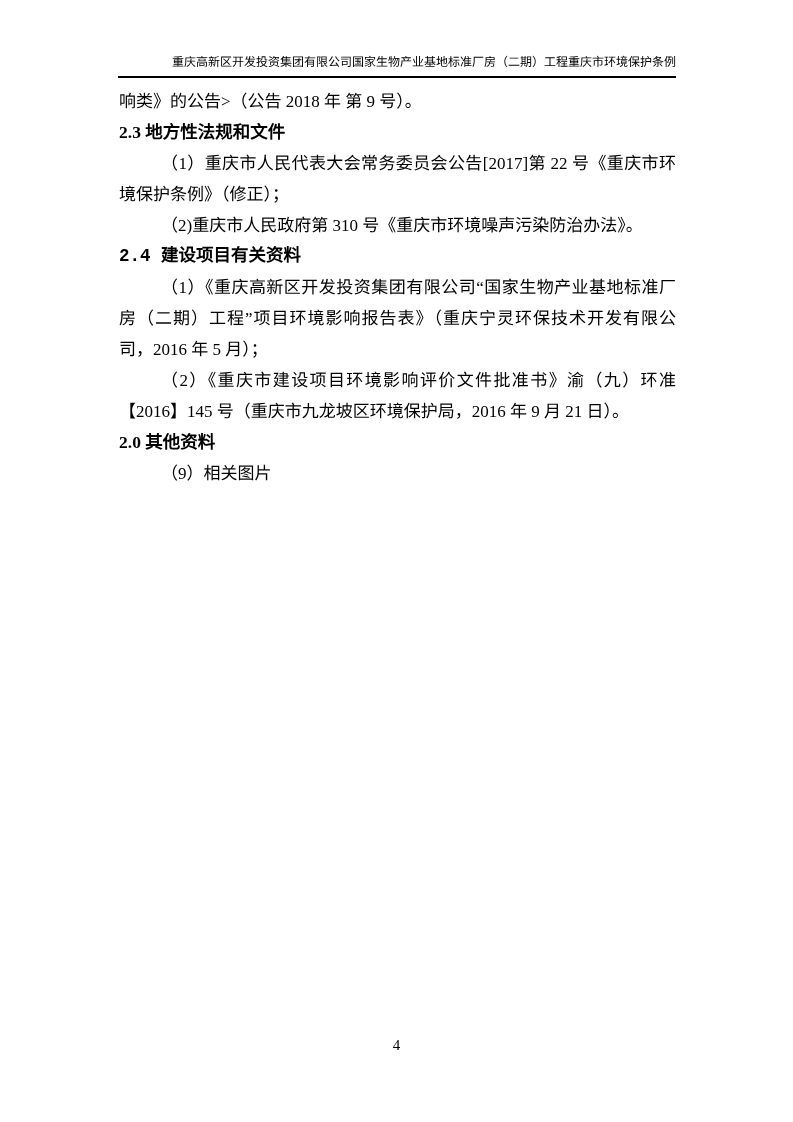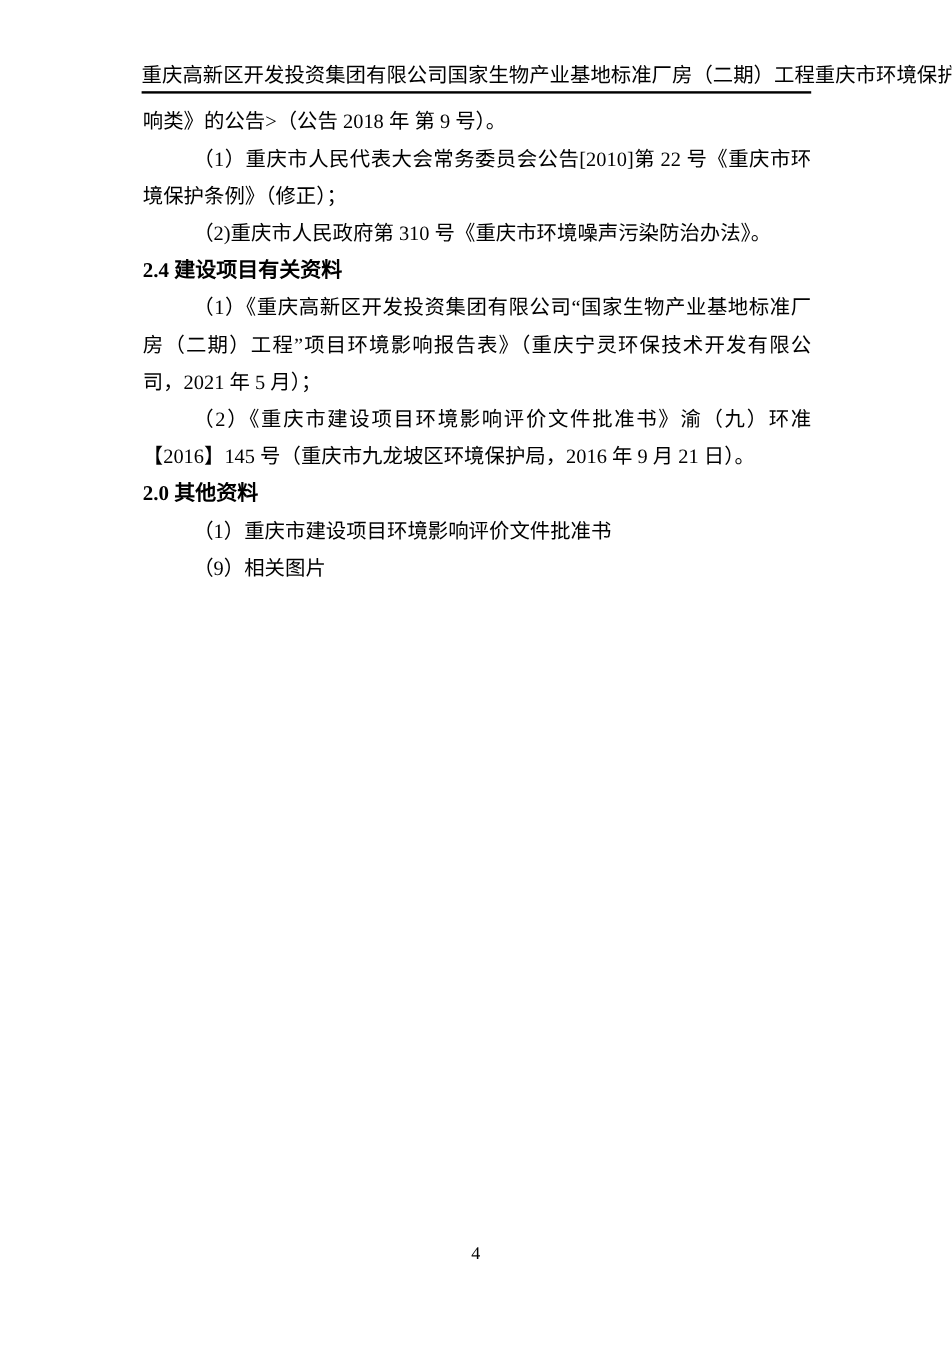--- a/index.html
+++ b/index.html
@@ -11,23 +11,23 @@
     color: #000000;
     font-family: "Liberation Serif", "DejaVu Serif", serif;
     overflow: hidden;
   }
   .header {
     position: absolute;
     top: 55px;
     left: 118px;
     width: 558px;
     display: flex;
-    justify-content: flex-start;
+    justify-content: flex-end;
     align-items: flex-end;
-    font-size: 17px;
+    font-size: 12px;
     line-height: 15px;
     padding-bottom: 6px;
     border-bottom: 2px solid #000000;
     white-space: nowrap;
   }
   .content {
     position: absolute;
     top: 86px;
     left: 119px;
     width: 557px;
@@ -38,21 +38,21 @@
   .content p { margin: 0; }
   .content h2 {
     margin: 0;
     font-size: 17.5px;
     font-weight: bold;
     line-height: 31px;
     text-align: left;
   }
   .indent { text-indent: 42px; }
   .h-23 { margin-top: -3px; }
-  .h-24 { margin-top: 8px; }
+  .h-24 { margin-top: 8px; font-family: Liberation Mono, monospace; }
   .h-25 { margin-top: 12px; }
   .p-a { margin-top: 21px; }
   .p-b { margin-top: 0; }
   .p-c { margin-top: 10px; }
   .p-d { margin-top: 17px; }
   .p-e { margin-top: 20px; }
   .p-f { margin-top: 5px; }
   .footer {
     position: absolute;
     top: 1036px;
@@ -70,34 +70,34 @@
 
   <div class="header">
     <span>重庆高新区开发投资集团有限公司国家生物产业基地标准厂房（二期）工程</span>
     <span>重庆市环境保护条例</span>
   </div>
 
   <div class="content">
 
     <p>响类》的公告&gt;（公告 2018 年 第 9 号）。</p>
 
+    <h2 class="h-23">2.3 地方性法规和文件</h2>
 
-    <p class="indent p-a">（1）重庆市人民代表大会常务委员会公告[2010]第 22 号《重庆市环境保护条例》（修正）；</p>
+    <p class="indent p-a">（1）重庆市人民代表大会常务委员会公告[2017]第 22 号《重庆市环境保护条例》（修正）；</p>
 
     <p class="indent p-b">（2)重庆市人民政府第 310 号《重庆市环境噪声污染防治办法》。</p>
 
     <h2 class="h-24">2.4 建设项目有关资料</h2>
 
-    <p class="indent p-c">（1）《重庆高新区开发投资集团有限公司“国家生物产业基地标准厂房（二期）工程”项目环境影响报告表》（重庆宁灵环保技术开发有限公司，2021 年 5 月）；</p>
+    <p class="indent p-c">（1）《重庆高新区开发投资集团有限公司“国家生物产业基地标准厂房（二期）工程”项目环境影响报告表》（重庆宁灵环保技术开发有限公司，2016 年 5 月）；</p>
 
     <p class="indent p-d">（2）《重庆市建设项目环境影响评价文件批准书》渝（九）环准【2016】145 号（重庆市九龙坡区环境保护局，2016 年 9 月 21 日）。</p>
 
     <h2 class="h-25">2.0 其他资料</h2>
 
-    <p class="indent p-e">（1）重庆市建设项目环境影响评价文件批准书</p>
 
     <p class="indent p-f">（9）相关图片</p>
 
   </div>
 
   <div class="footer">
     <span>4</span>
   </div>
 
 </div>

